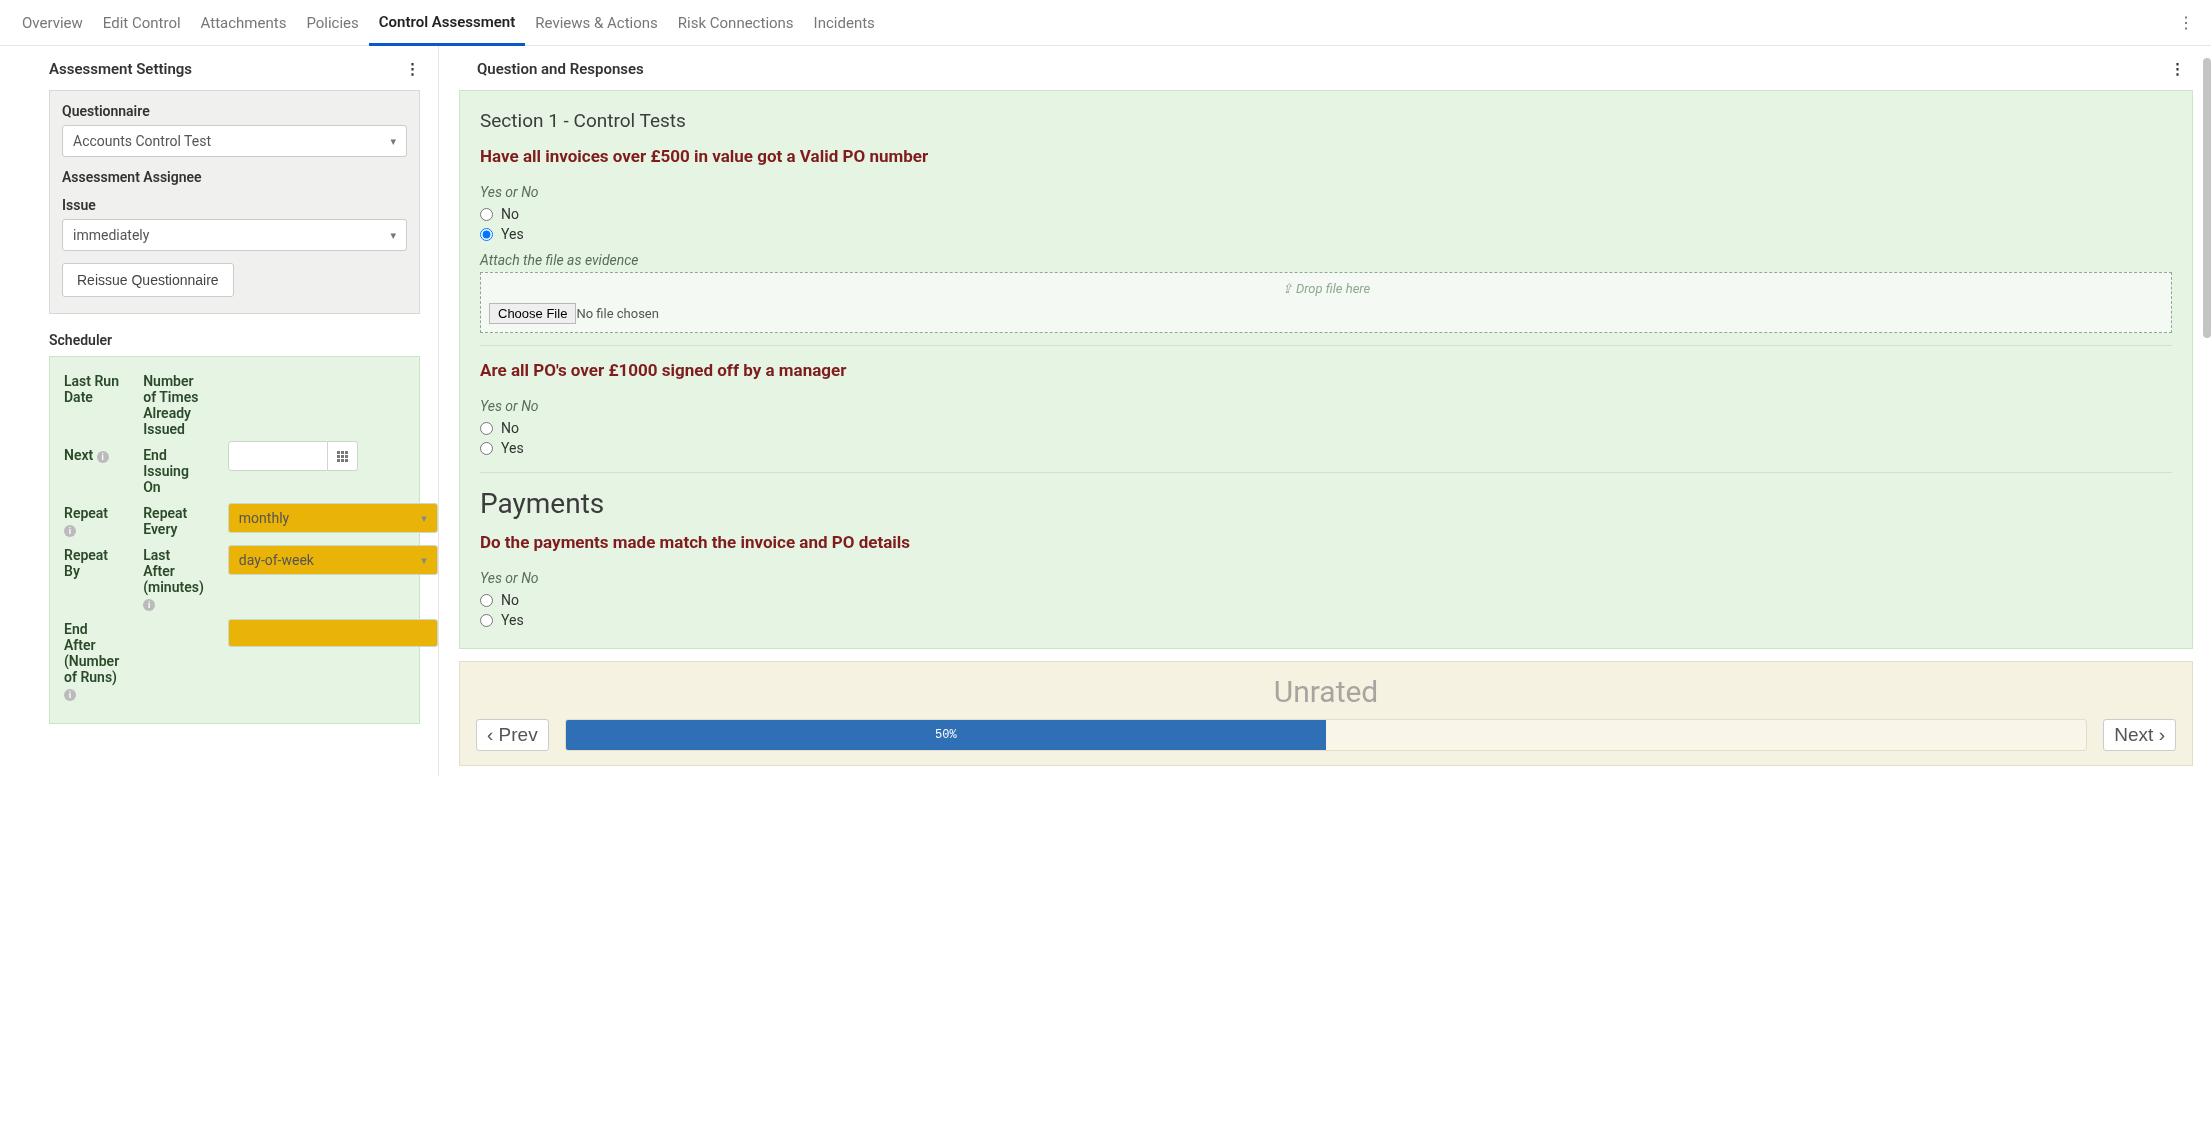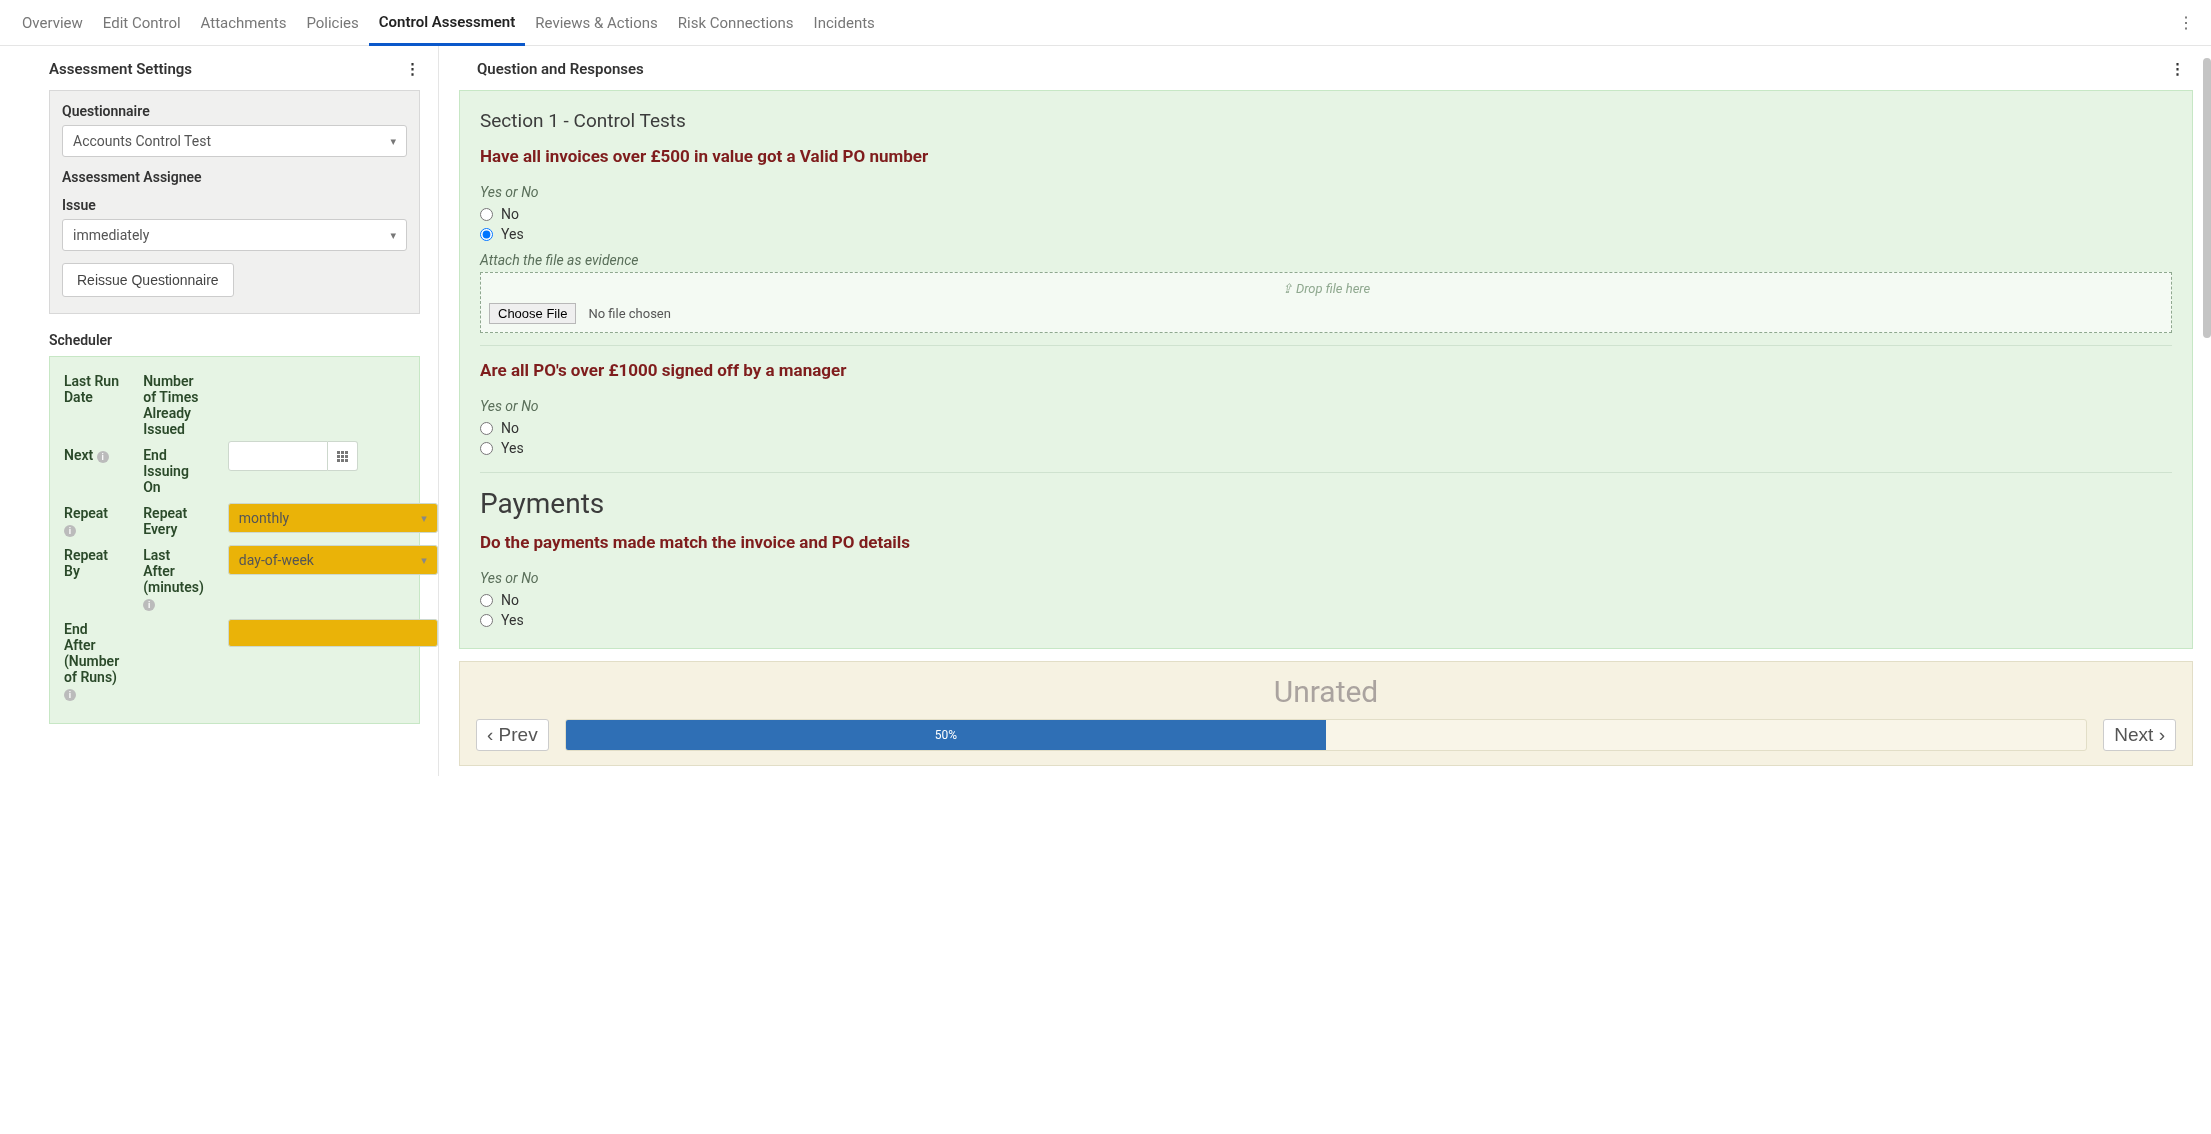--- a/index.html
+++ b/index.html
@@ -264,21 +264,21 @@
     min-height: 56px;
   }
   .drop-hint {
     position: absolute;
     left: 50%; top: 8px;
     transform: translateX(-50%);
     color: #8fa88f;
     font-style: italic;
     font-size: 13px;
   }
-  .file-row { margin-top: 20px; display: flex; align-items: center; gap: 12px; }
+  .file-row { margin-top: 20px; display: flex; align-items: center; gap: 0; }
   .choose-btn {
     background: #efefef;
     border: 1px solid #b8b8b8;
     padding: 2px 8px;
     font-size: 13px;
     cursor: pointer;
   }
   .file-status { color: #555; font-size: 13px; }
 
   .sub-section-title {
@@ -316,20 +316,21 @@
     cursor: pointer;
   }
   .progress-wrap {
     flex: 1;
     background: #f9f5e8;
     border: 1px solid #e2dec7;
     border-radius: 3px;
     height: 32px;
     position: relative;
     overflow: hidden;
+    font-family: Liberation Mono, monospace;
   }
   .progress-fill {
     background: #2f6fb5;
     height: 100%;
     display: flex;
     align-items: center;
     justify-content: center;
     color: #fff;
     font-size: 12px;
   }

